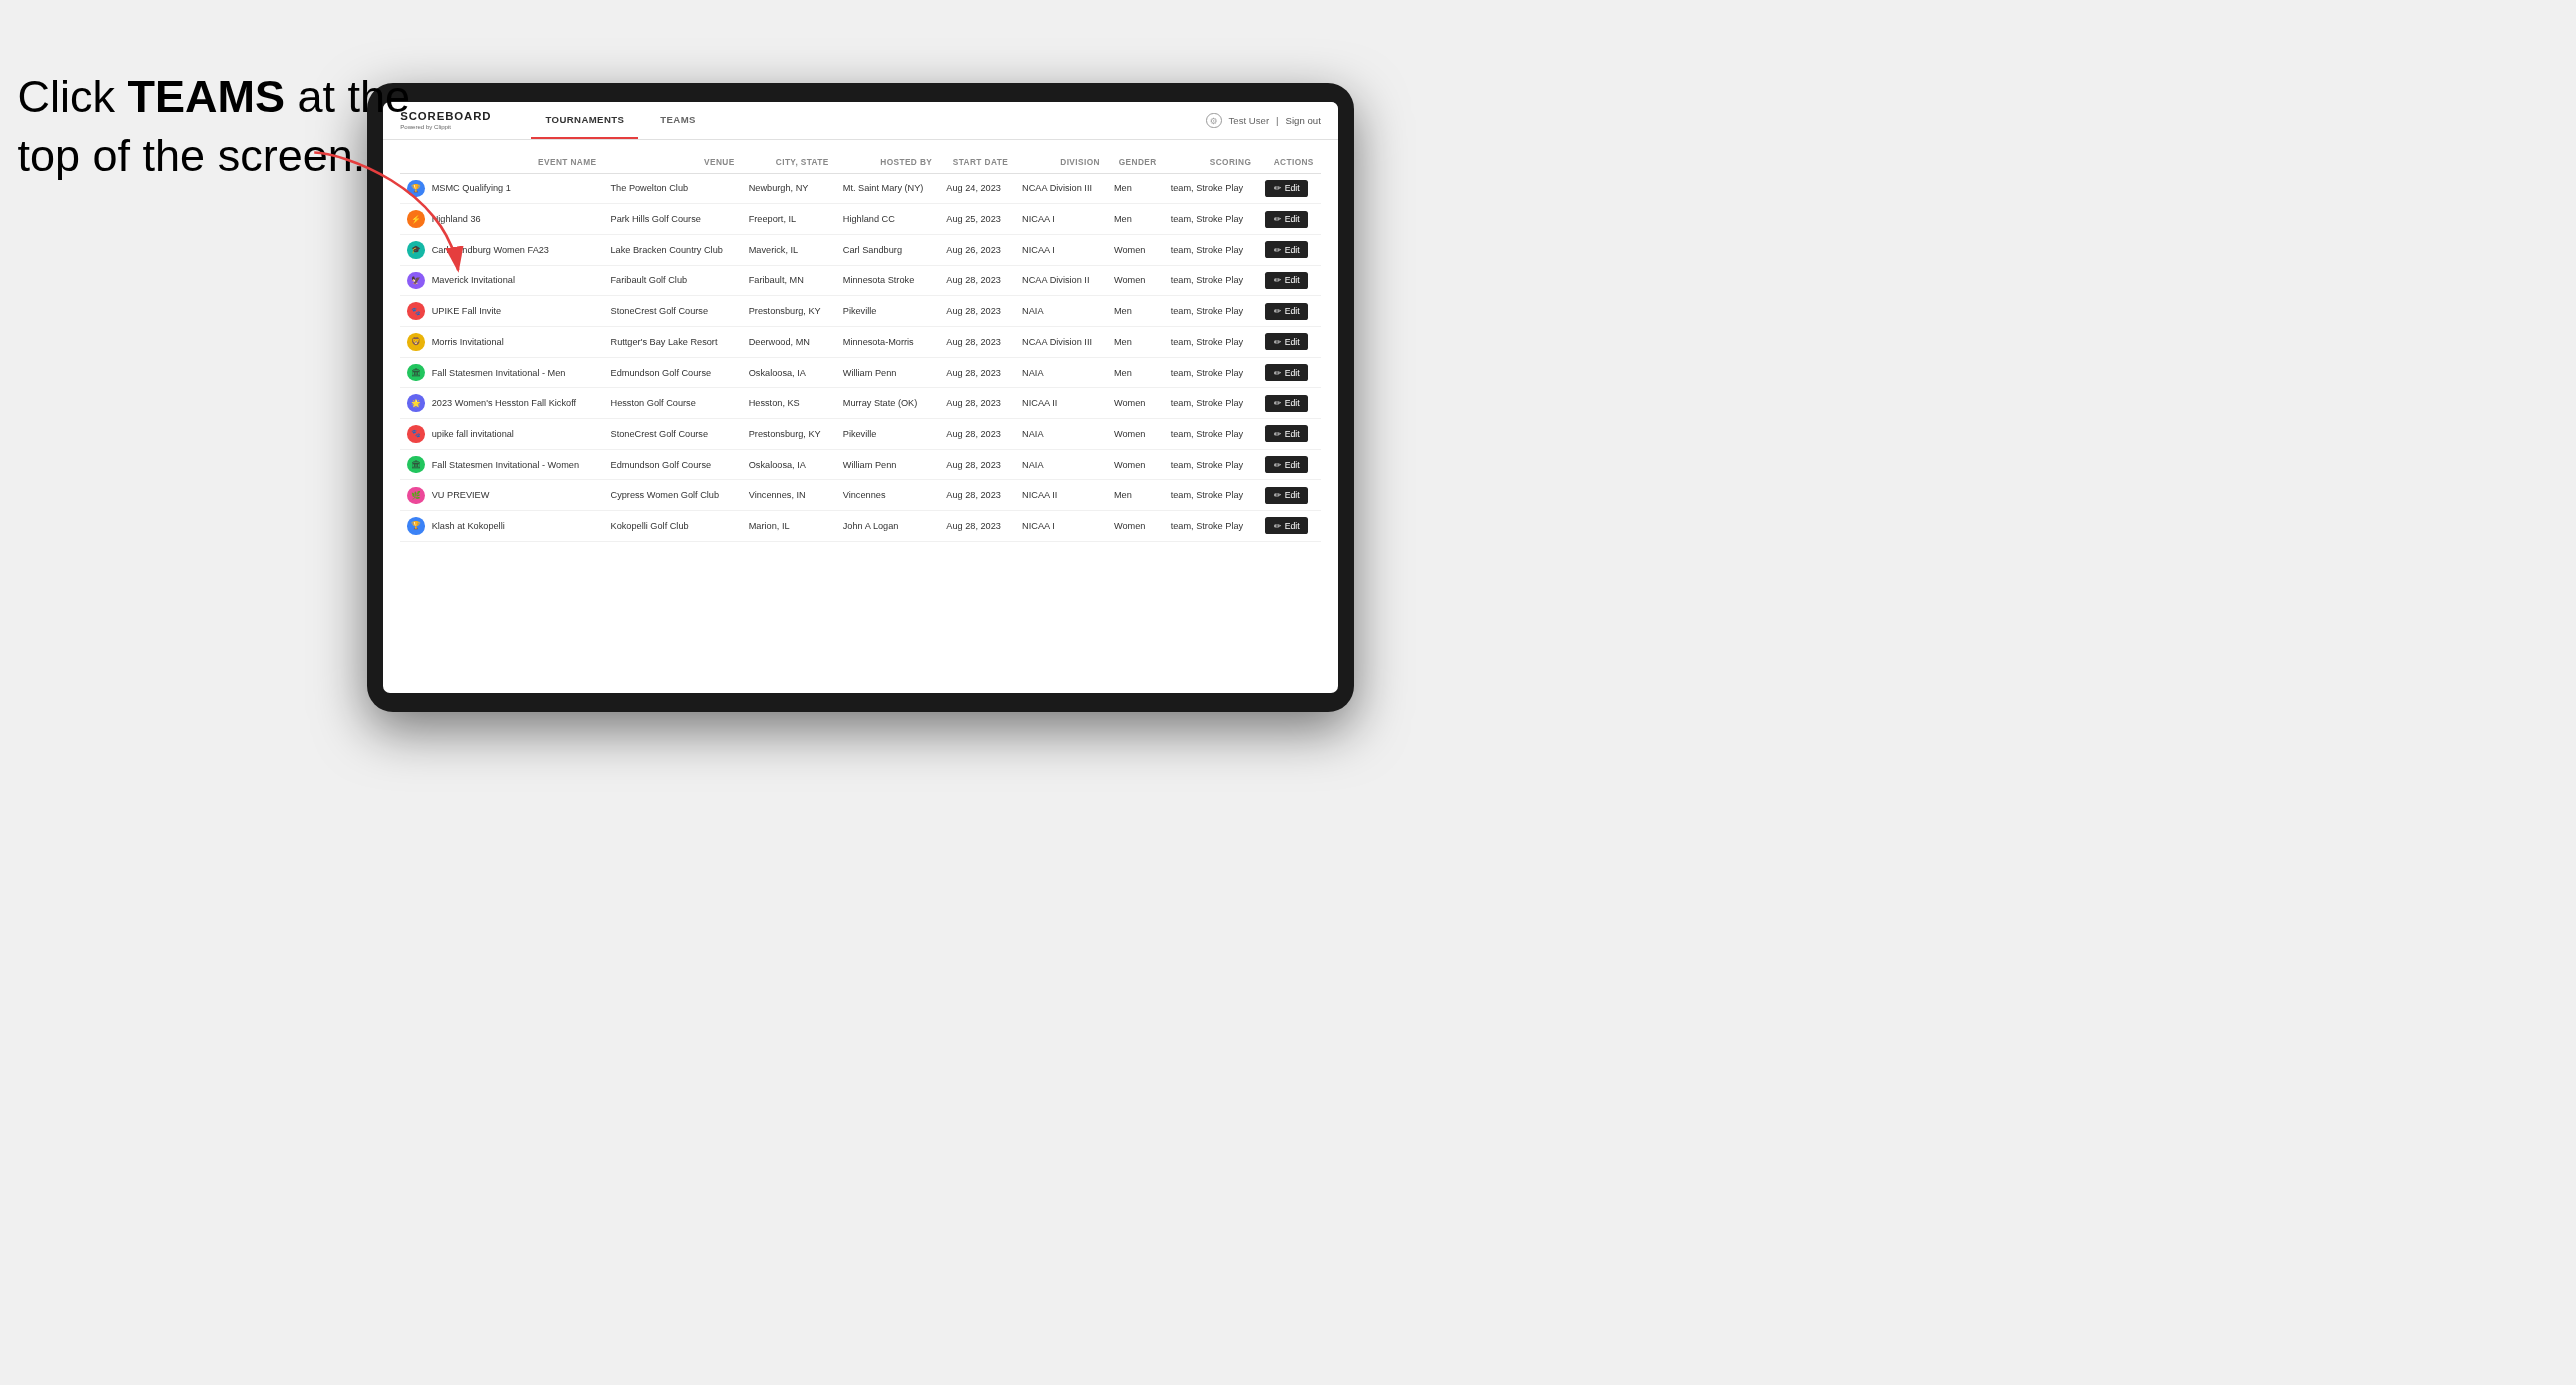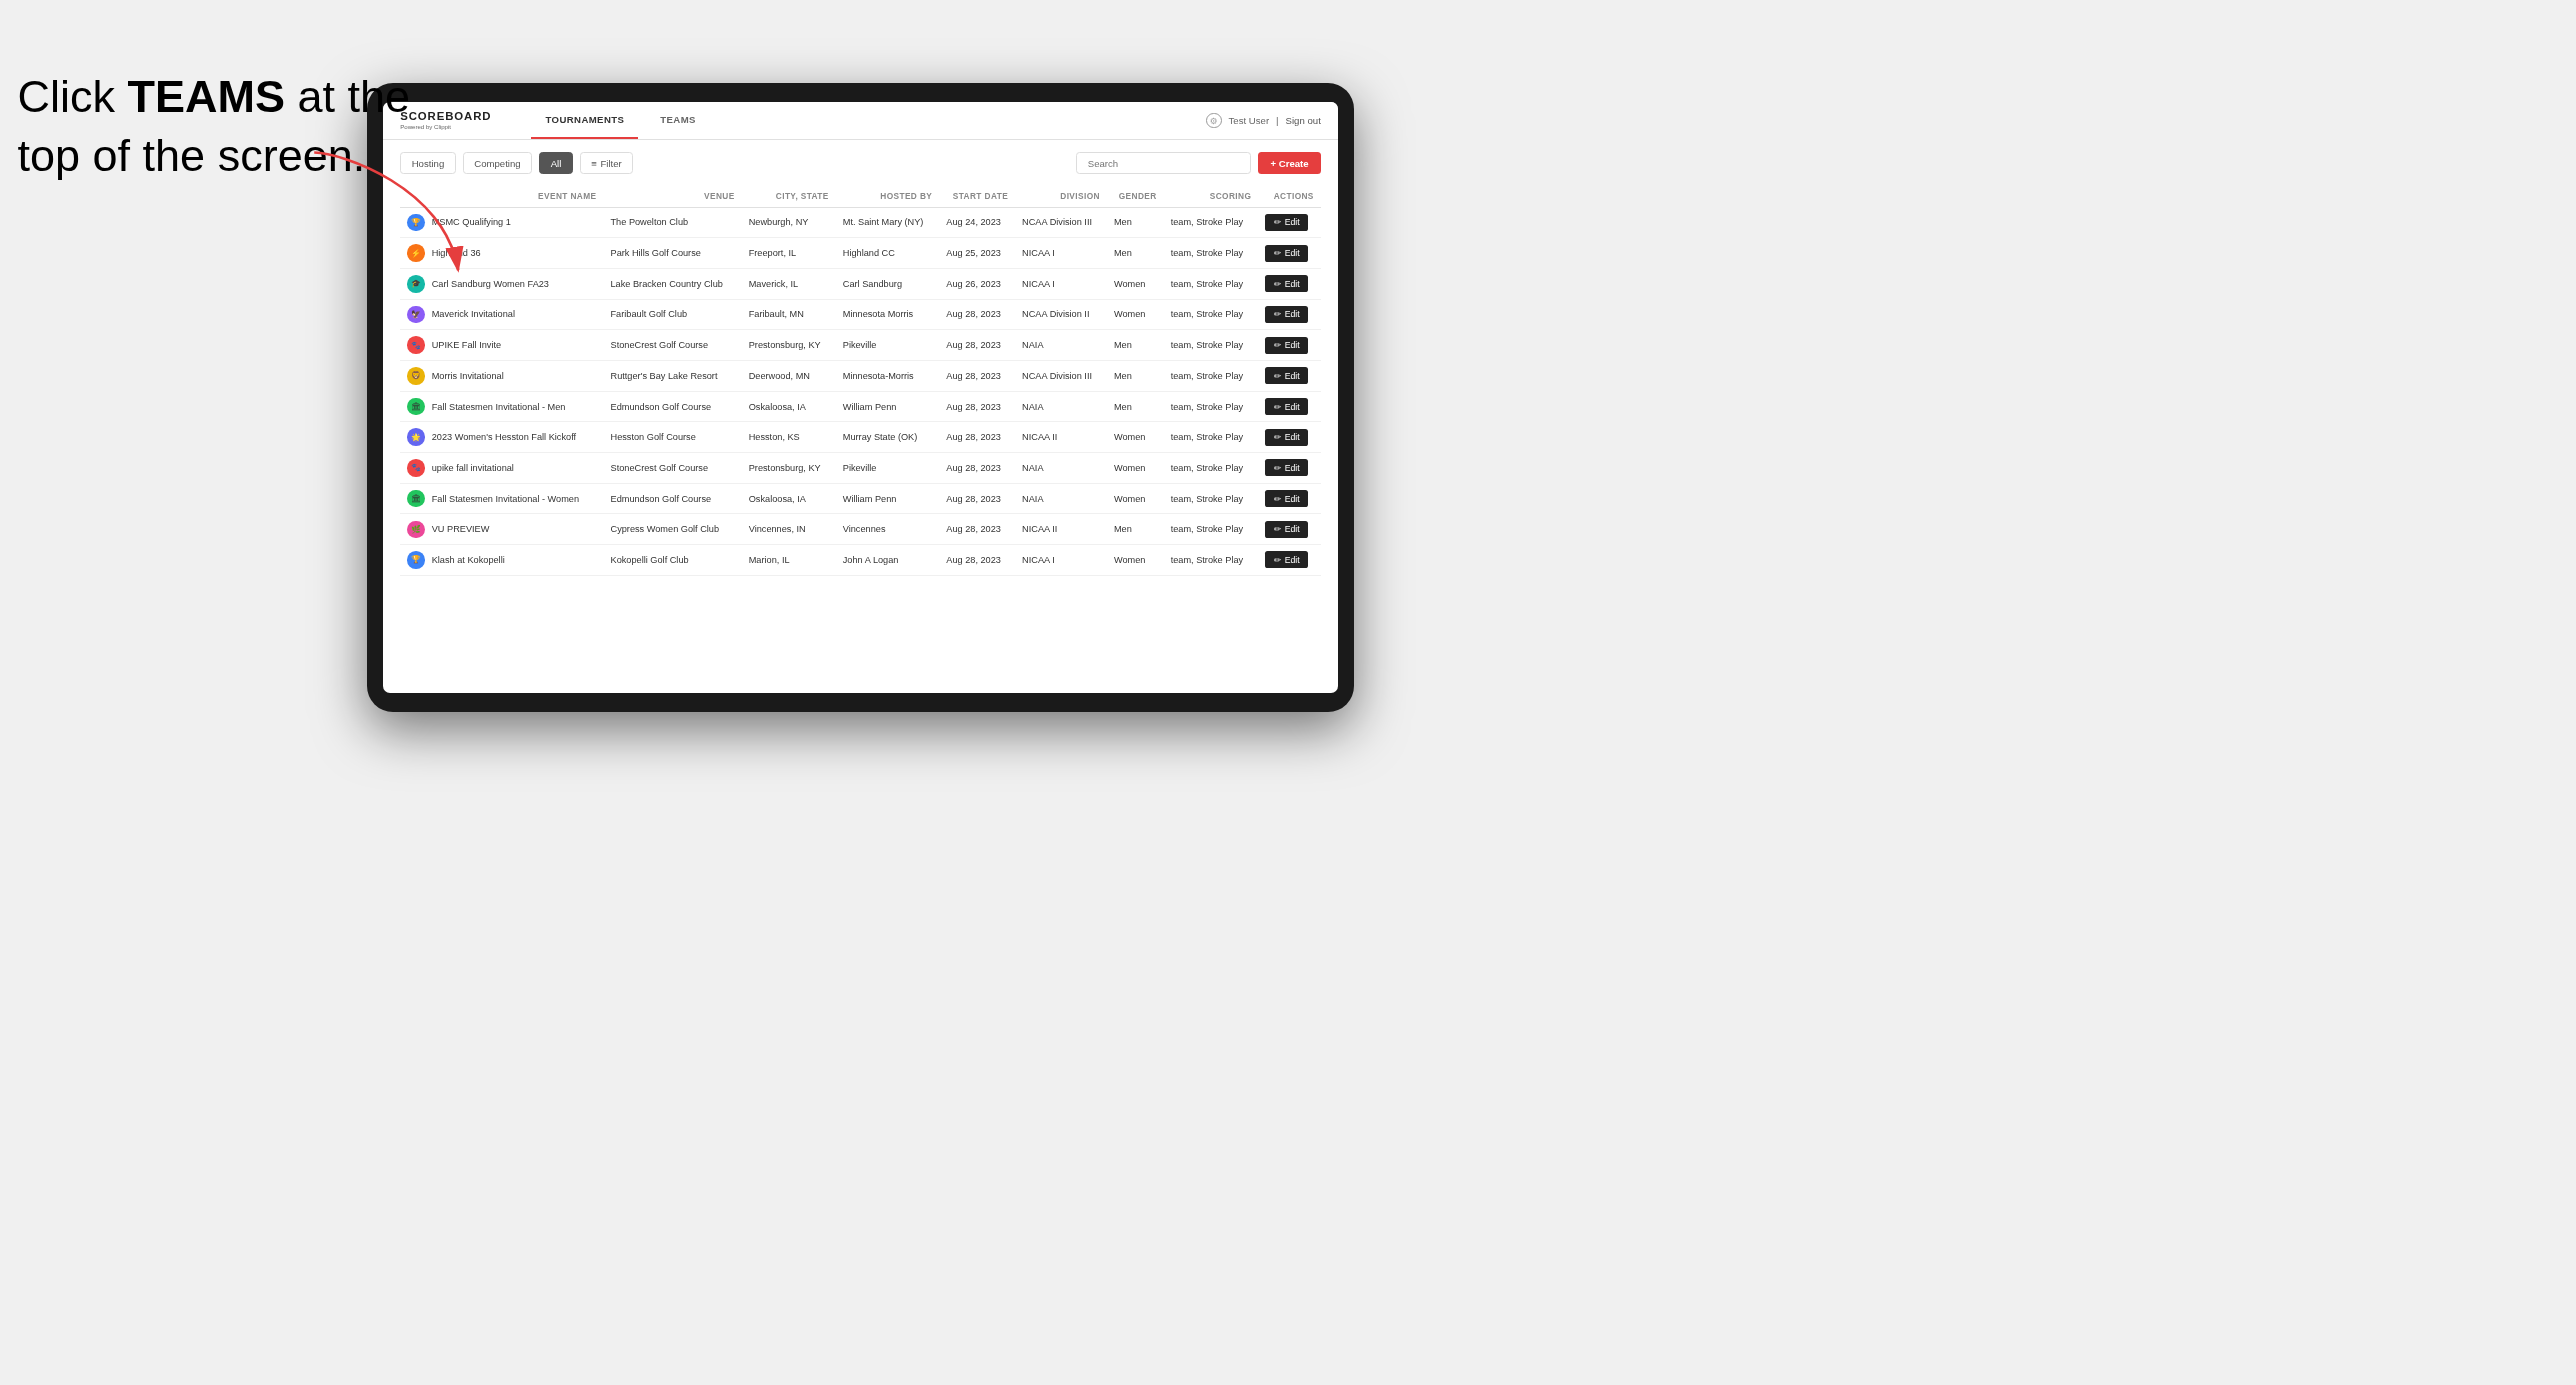--- a/index.html
+++ b/index.html
@@ -319,31 +319,20 @@
       <div class="nav-right">
         <div class="settings-icon">⚙</div>
         <span>Test User</span>
         <span>|</span>
         <span style="cursor:pointer; color:#555;">Sign out</span>
       </div>
     </div>
 
     <div class="content">
 
-      <div class="filter-bar">
-        <button class="filter-btn">Hosting</button>
-        <button class="filter-btn">Competing</button>
-        <button class="filter-btn active">All</button>
-        <button class="filter-icon-btn">
-          <span>≡</span>
-          <span>Filter</span>
-        </button>
-        <input class="search-box" type="text" placeholder="Search" style="">
-        <button class="create-btn">+ Create</button>
-      </div>
 
       <div class="table-container">
         <table>
           <thead>
             <tr>
               <th>EVENT NAME</th>
               <th>VENUE</th>
               <th>CITY, STATE</th>
               <th>HOSTED BY</th>
               <th>START DATE</th>
@@ -419,21 +408,21 @@
   </tr>
               <tr>
     <td>
       <div class="event-cell">
         <div class="event-icon icon-purple">🦅</div>
         <span>Maverick Invitational</span>
       </div>
     </td>
     <td>Faribault Golf Club</td>
     <td>Faribault, MN</td>
-    <td>Minnesota Morris</td>
+    <td>Minnesota Stroke</td>
     <td>Aug 28, 2023</td>
     <td>NCAA Division II</td>
     <td>Women</td>
     <td>team, Stroke Play</td>
     <td>
       <button class="edit-btn">
         <span>✏</span>
         Edit
       </button>
     </td>

